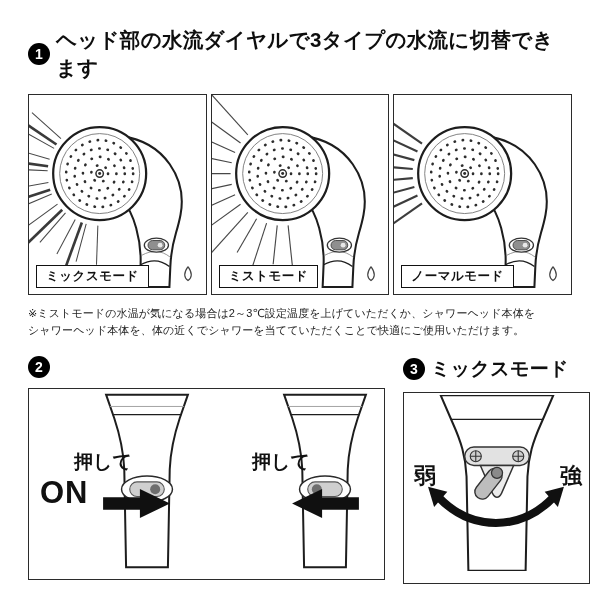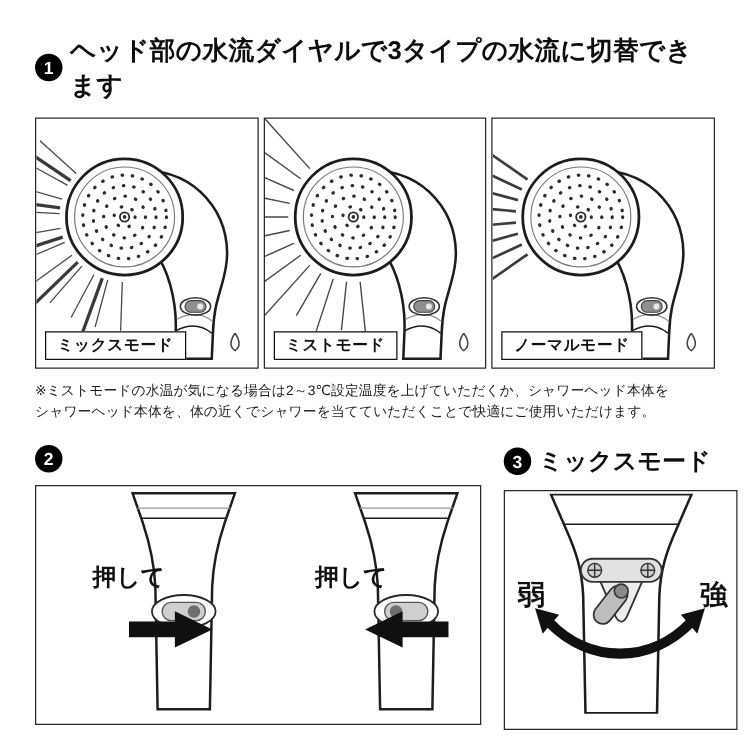--- a/index.html
+++ b/index.html
@@ -189,20 +189,21 @@
         <span class="badge">2</span>
       </h2>
       <div class="panel onoff-panel">
 
         <div class="half half-on">
           <svg class="handle-svg" viewBox="0 0 110 190">
             <use href="#handlefront"></use>
             <circle cx="64" cy="104" r="5.5" fill="#6e6e6e"></circle>
           </svg>
           <div class="press">押して</div>
+          <div class="state">ON</div>
           <svg class="arrow" viewBox="0 0 70 32">
             <path d="M0,9.5 H38 V1 L69,16 L38,31 V22.5 H0 Z" fill="#101010"></path>
           </svg>
         </div>
 
         <div class="half half-off">
           <svg class="handle-svg" viewBox="0 0 110 190">
             <use href="#handlefront"></use>
             <circle cx="46" cy="104" r="5.5" fill="#6e6e6e"></circle>
           </svg>

